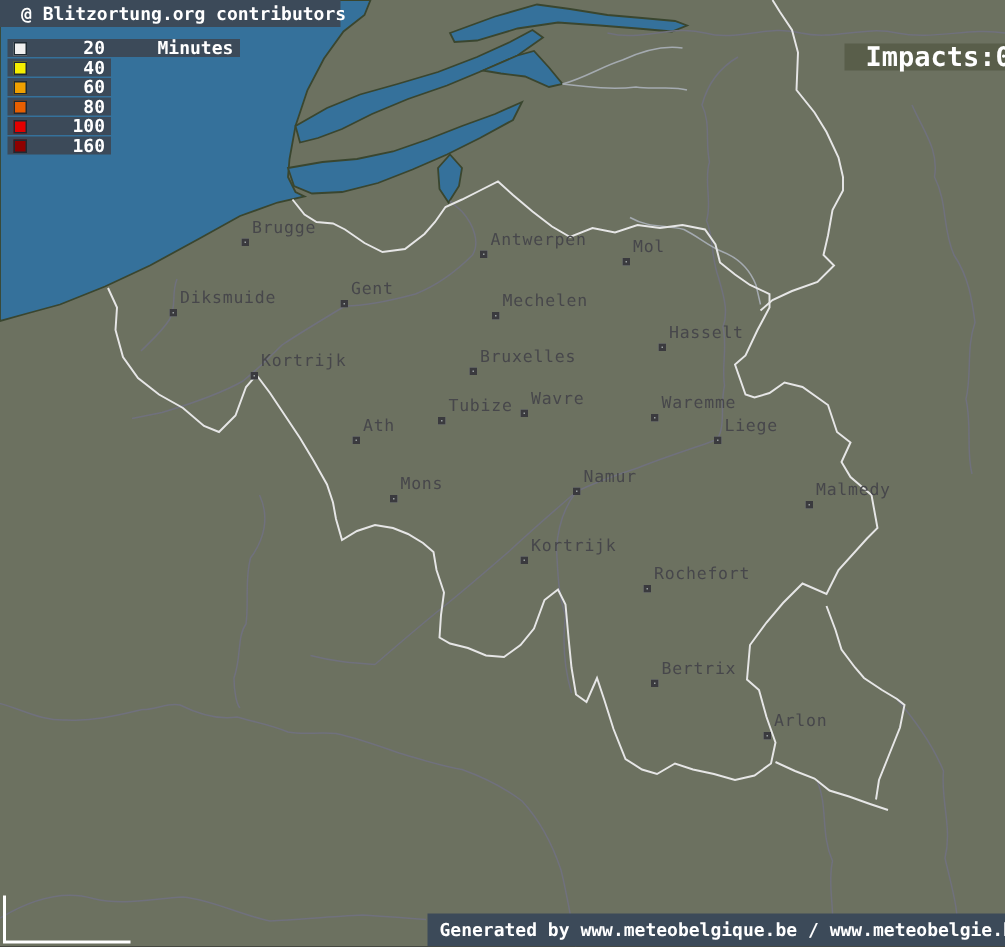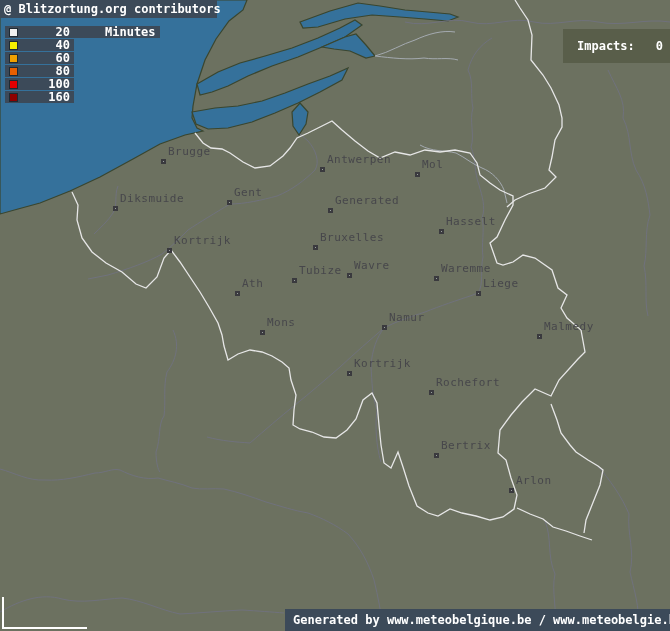--- a/index.html
+++ b/index.html
@@ -17,21 +17,21 @@
   .border-gray{fill:none;stroke:var(--border-gray,#a4aab0);stroke-width:1;}
   .border-white{fill:none;stroke:var(--border-white,#e6e6e6);stroke-width:1.3;}
   .inset{fill:none;stroke:#ffffff;stroke-width:2;}
 
   
   .bar{
     position:absolute;top:0;height:18px;line-height:18px;
     background:var(--bar-bg,#3c4a59);color:#fff;
     font-size:12px;font-weight:bold;white-space:nowrap;
   }
-  .title-bar{left:0;width:213px;padding-left:4px;}
+  .title-bar{left:0;width:213px;padding-left:14px;}
   .date-bar{right:0;width:200px;text-align:right;padding-right:3px;}
 
   
   .legend{position:absolute;left:5px;top:26px;}
   .legend-row{
     display:inline-flex;align-items:center;height:12px;margin-bottom:1px;
     background:var(--bar-bg,#3c4a59);padding:0 4px 0 4px;gap:28px;
   }
   .legend-row{display:flex;width:max-content;}
   .legend-swatch{
@@ -41,25 +41,25 @@
     display:inline-block;width:24px;text-align:right;color:#fff;
     font-size:12px;font-weight:bold;line-height:12px;
   }
   .legend-suffix{
     color:#fff;font-size:12px;font-weight:bold;line-height:12px;margin-left:7px;text-align:right;
   }
   .legend-suffix:empty{display:none;margin:0;}
 
   
   .impacts{
-    position:absolute;left:563px;top:29px;width:107px;height:34px;
+    position:absolute;left:563px;top:29px;width:107px;height:18px;
     background:var(--impacts-bg,#595e4a);
     display:flex;justify-content:space-between;align-items:center;
     padding:0 7px 0 14px;box-sizing:border-box;
-    color:#fff;font-size:12px;font-weight:bold;
+    color:#fff;font-size:18px;font-weight:bold;
   }
 
   
   .footer{
     position:absolute;left:285px;top:609px;width:385px;height:22px;
     background:var(--bar-bg,#3c4a59);color:#fff;
     font-size:12px;font-weight:bold;line-height:22px;
     padding-left:8px;box-sizing:border-box;white-space:nowrap;
   }
 
@@ -164,21 +164,21 @@
     <span class="city-label">Kortrijk</span>
   </div>
 
   <div class="city" style="left: 322px; top: 169px;">
     <span class="city-marker"></span>
     <span class="city-label">Antwerpen</span>
   </div>
 
   <div class="city" style="left: 330px; top: 210px;">
     <span class="city-marker"></span>
-    <span class="city-label">Generated</span>
+    <span class="city-label">Mechelen</span>
   </div>
 
   <div class="city" style="left: 417px; top: 174px;">
     <span class="city-marker"></span>
     <span class="city-label">Mol</span>
   </div>
 
   <div class="city" style="left: 441px; top: 231px;">
     <span class="city-marker"></span>
     <span class="city-label">Hasselt</span>

